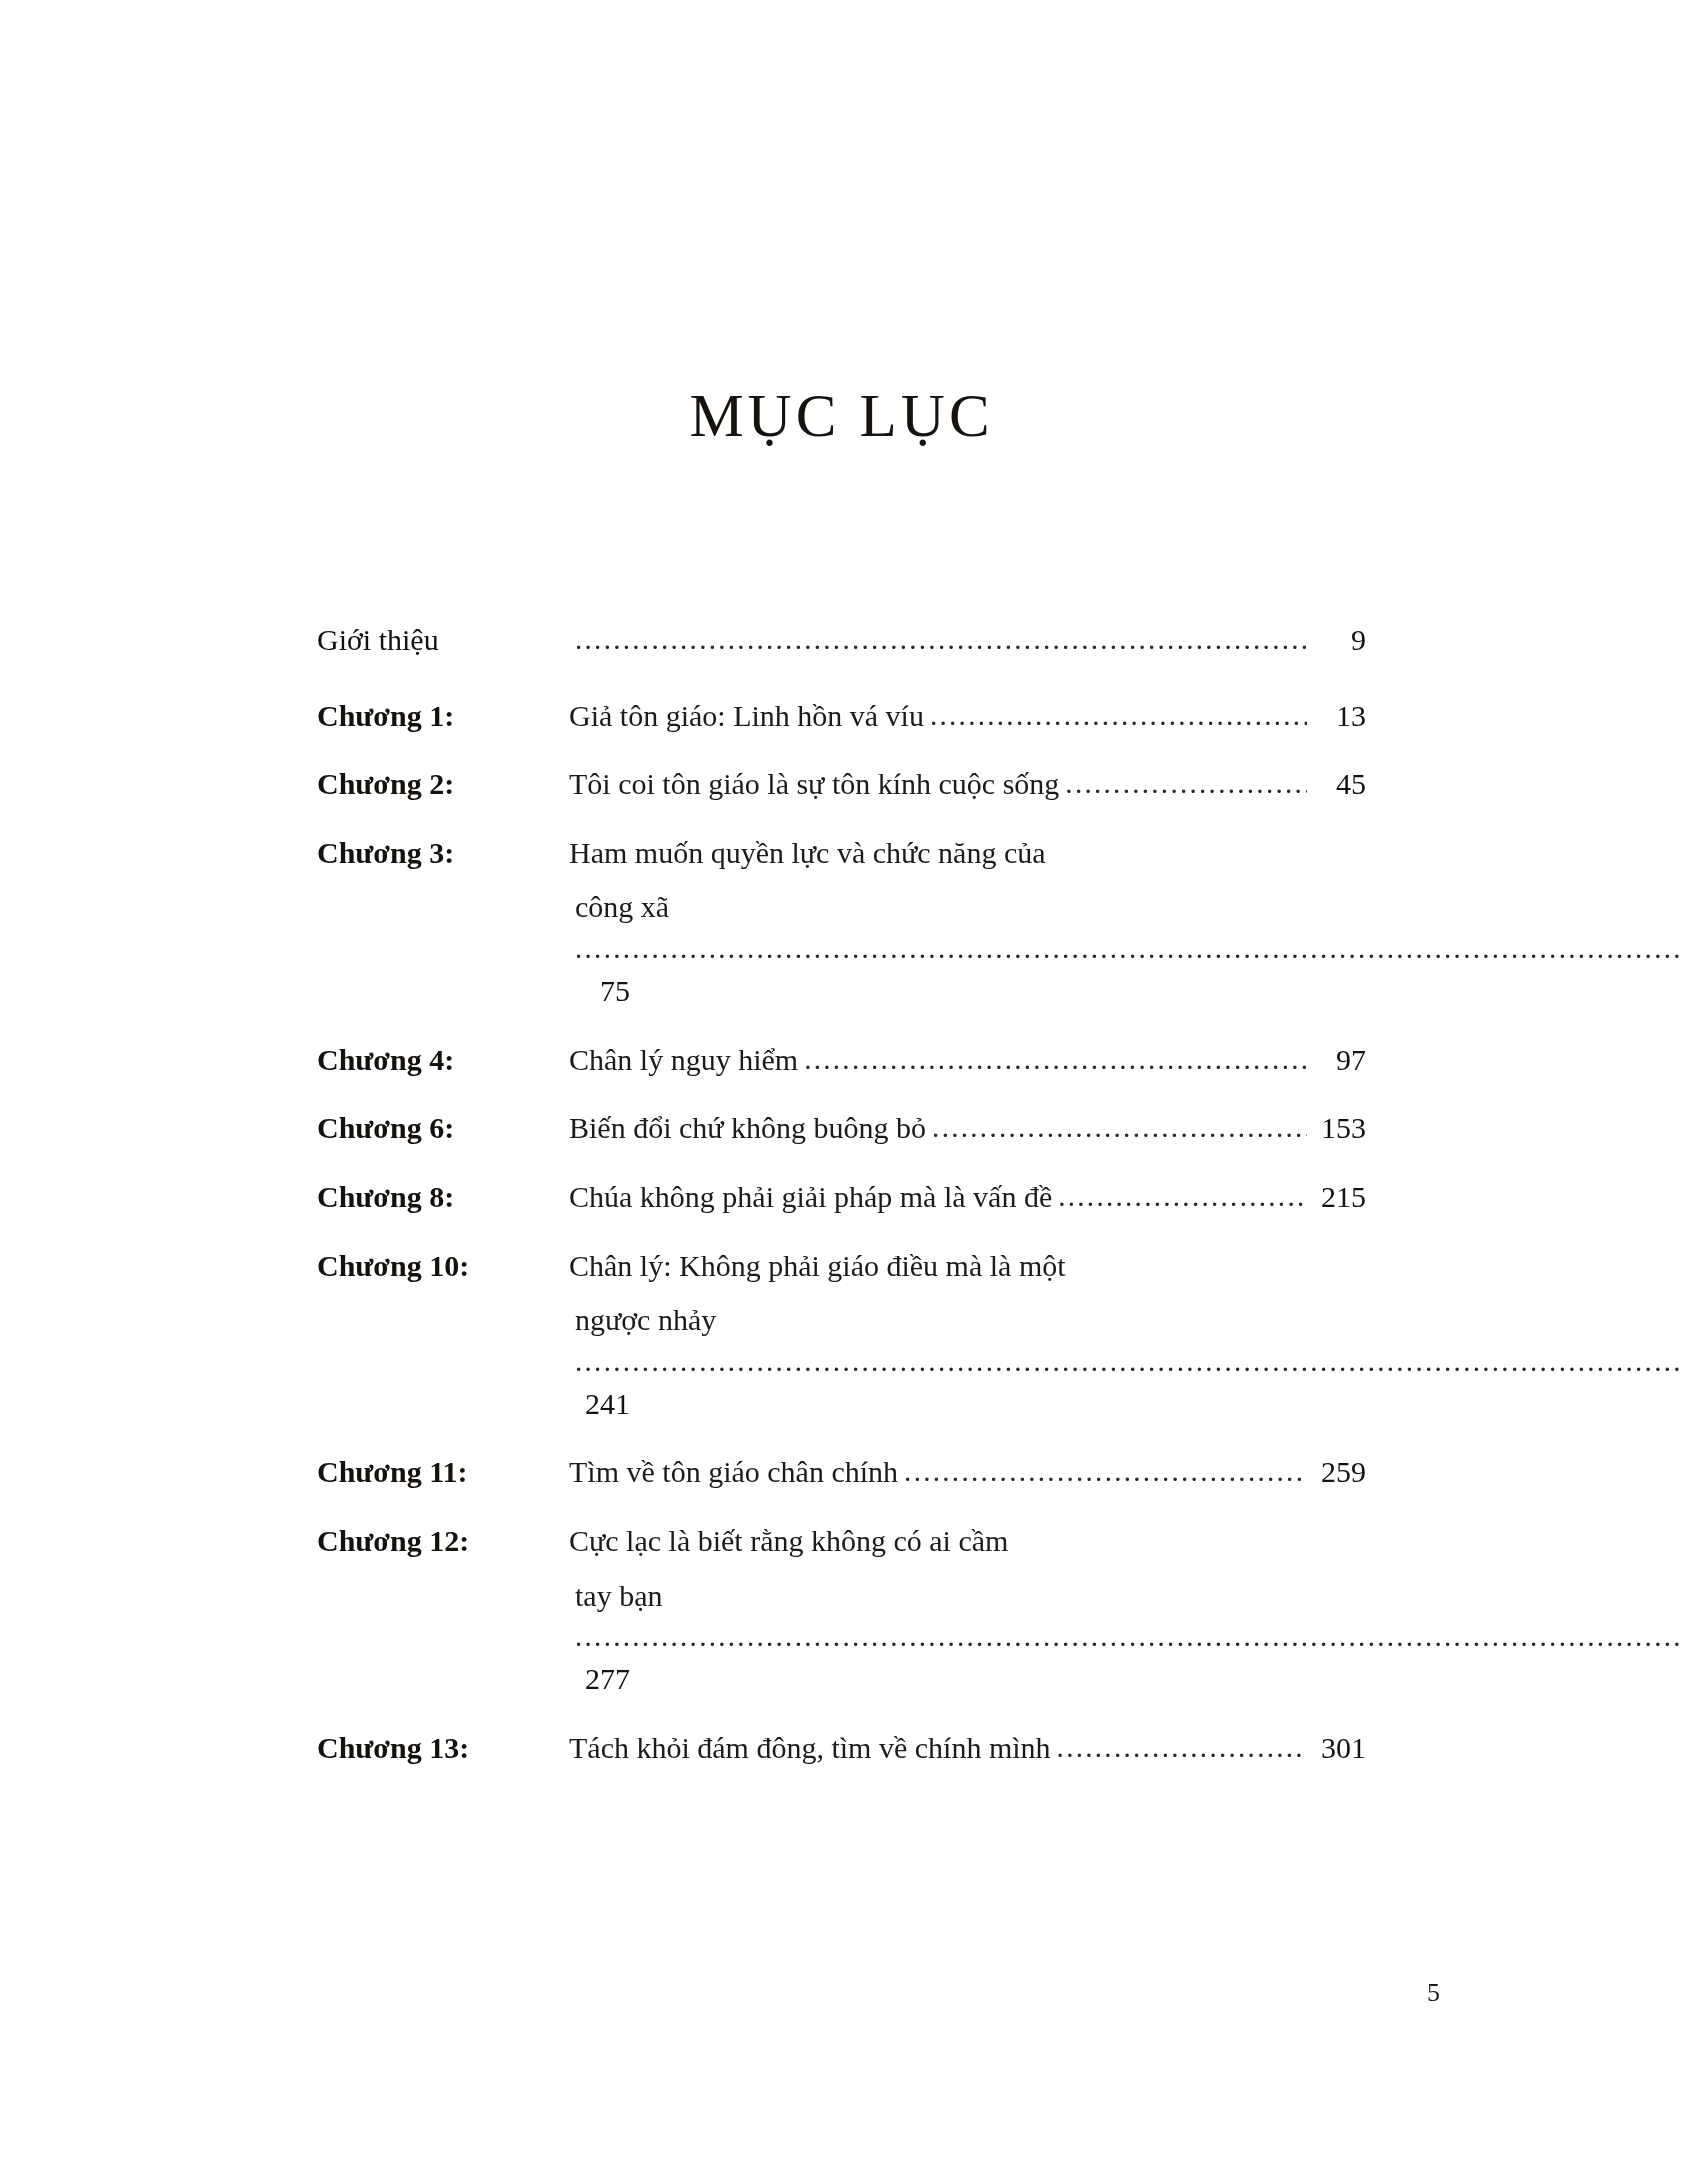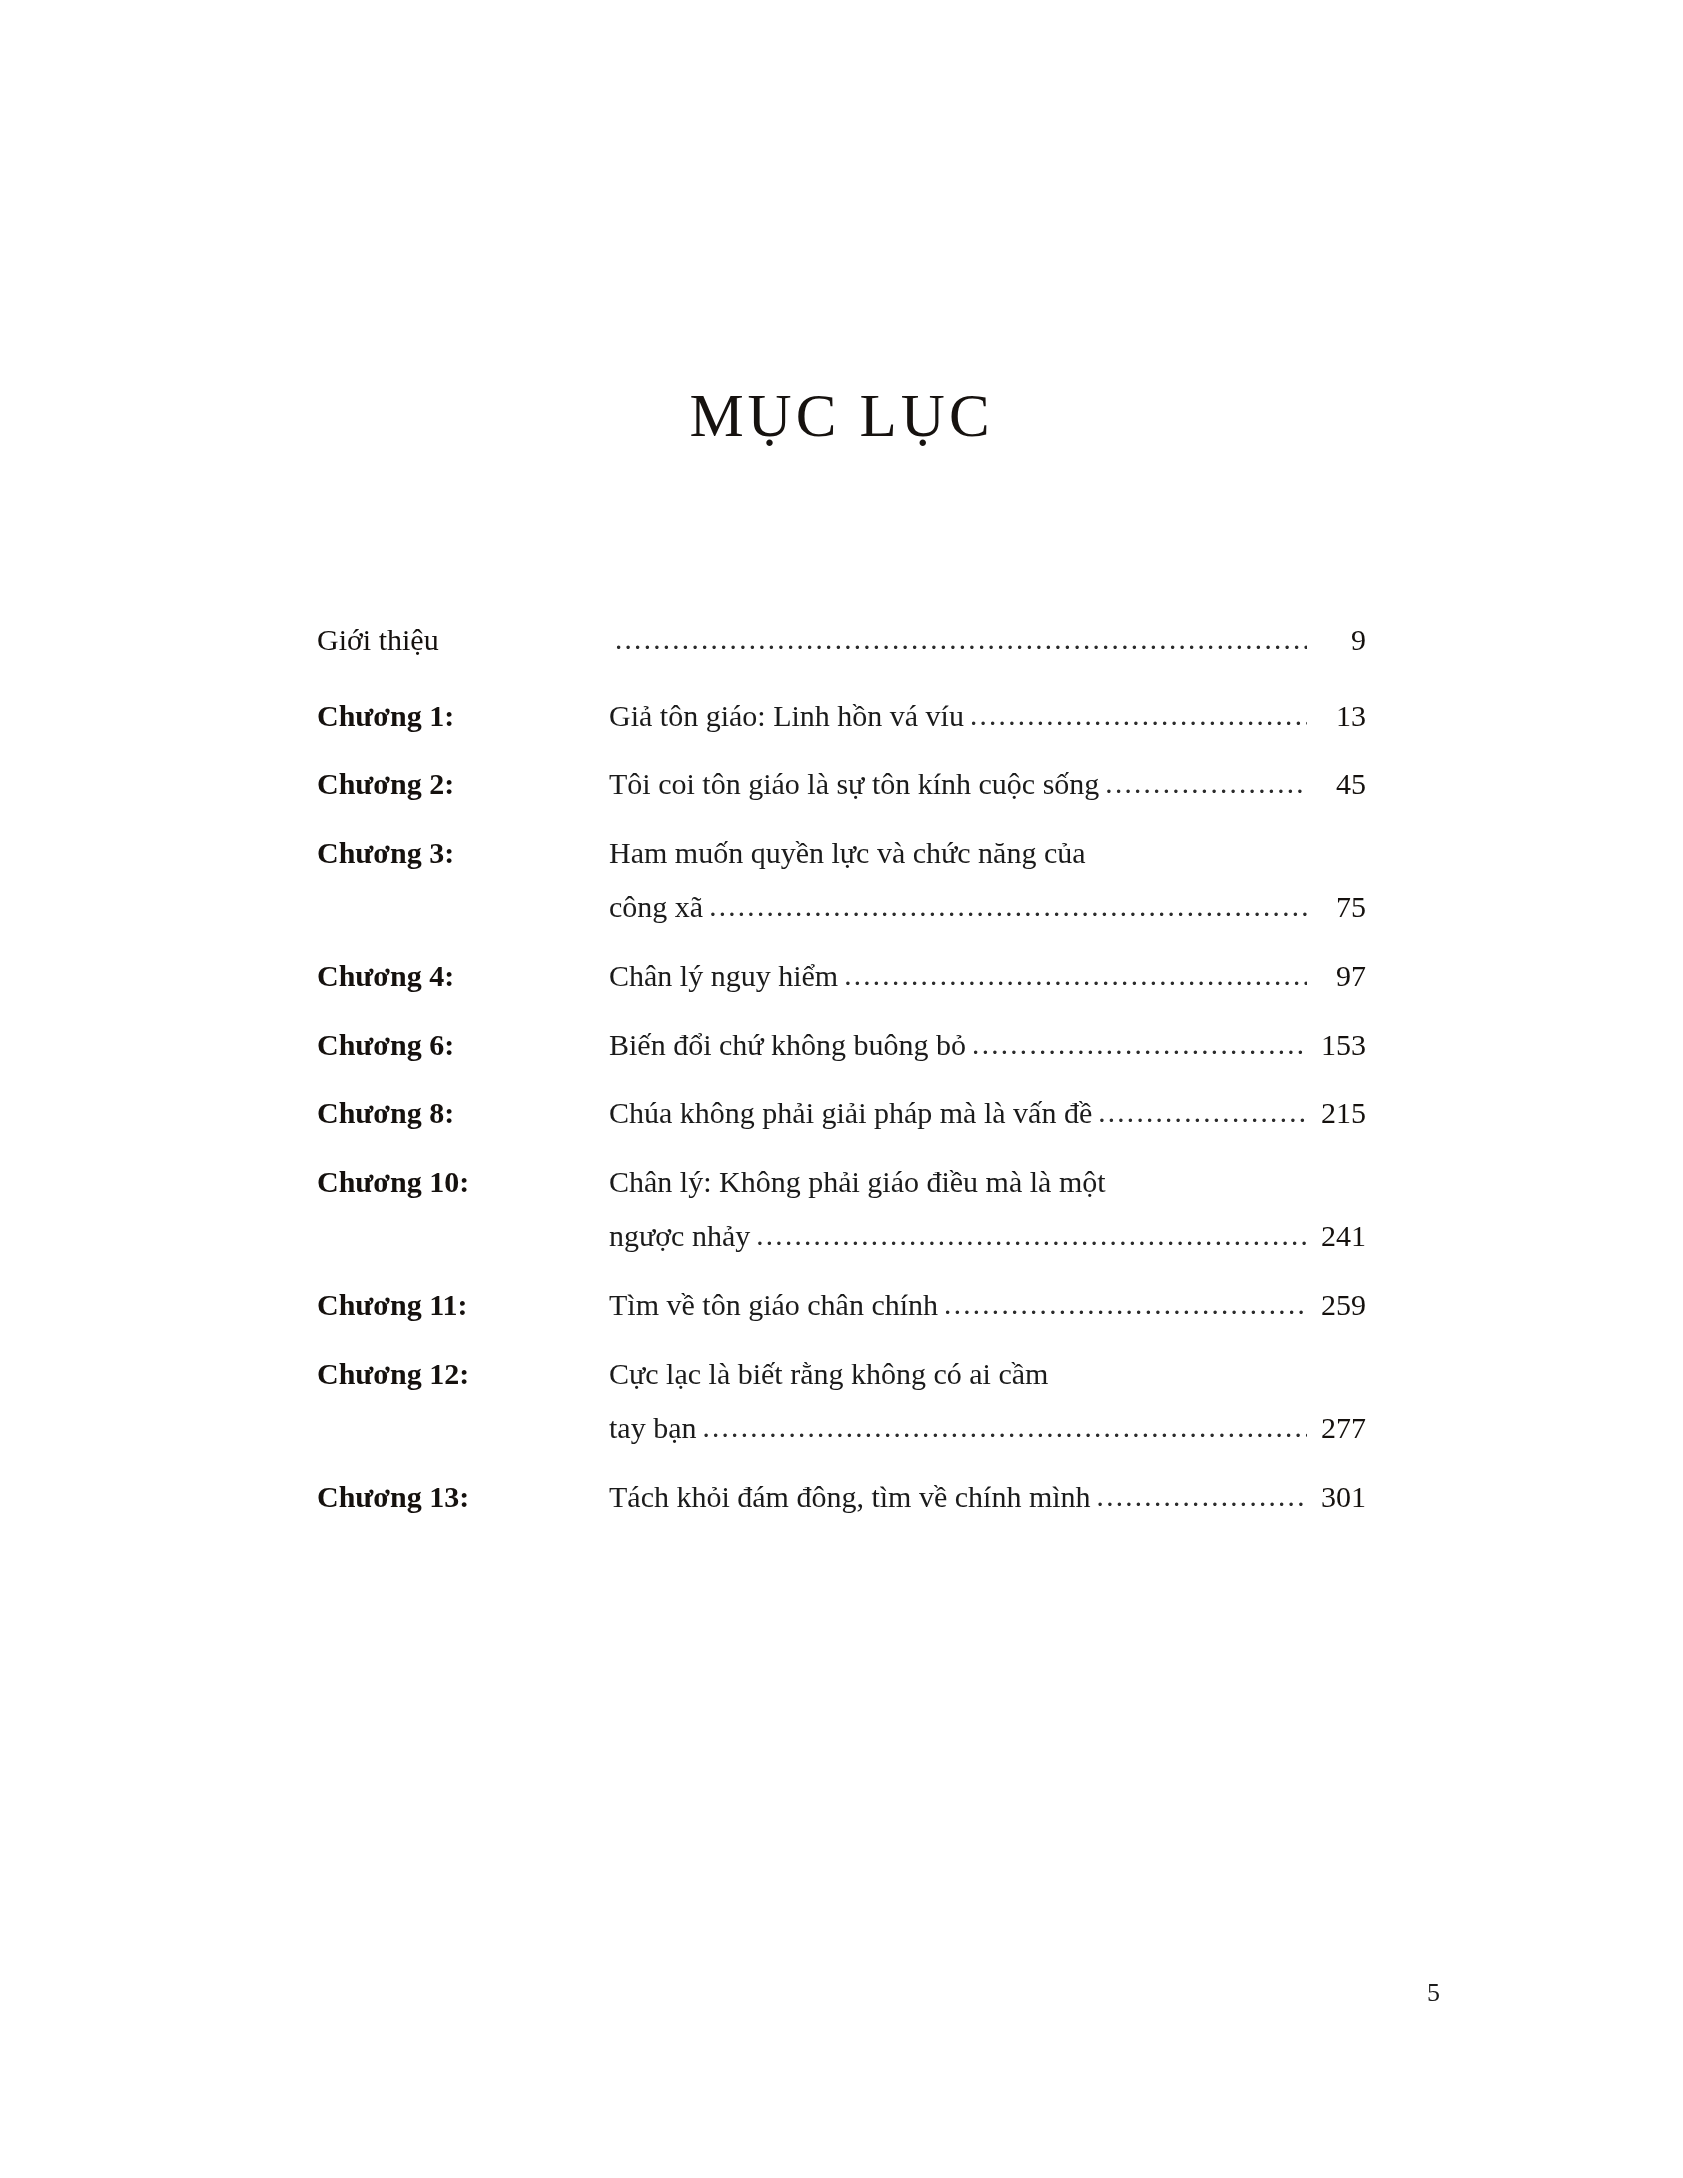--- a/index.html
+++ b/index.html
@@ -61,21 +61,20 @@
     min-width: 0;
   }
   .line {
     display: flex;
     align-items: baseline;
     width: 100%;
   }
   .line-text {
     white-space: nowrap;
     flex: 0 0 auto;
-    margin-left: 40px;
   }
   .dots {
     flex: 1 1 auto;
     overflow: hidden;
     white-space: nowrap;
     margin: 0 4px 0 6px;
     color: #2a2a2a;
     font-size: 29px;
     letter-spacing: 2.3px;
     position: relative;
@@ -86,20 +85,21 @@
   }
   .page-num {
     flex: 0 0 auto;
     white-space: nowrap;
     text-align: right;
     min-width: 55px;
     color: #15110e;
   }
   .line.continuation {
     margin-top: 12px;
+    flex-direction: column;
   }
   .folio {
     position: absolute;
     right: 243px;
     bottom: 170px;
     font-size: 26px;
     color: #1b1b1b;
   }
 </style>
 </head>

